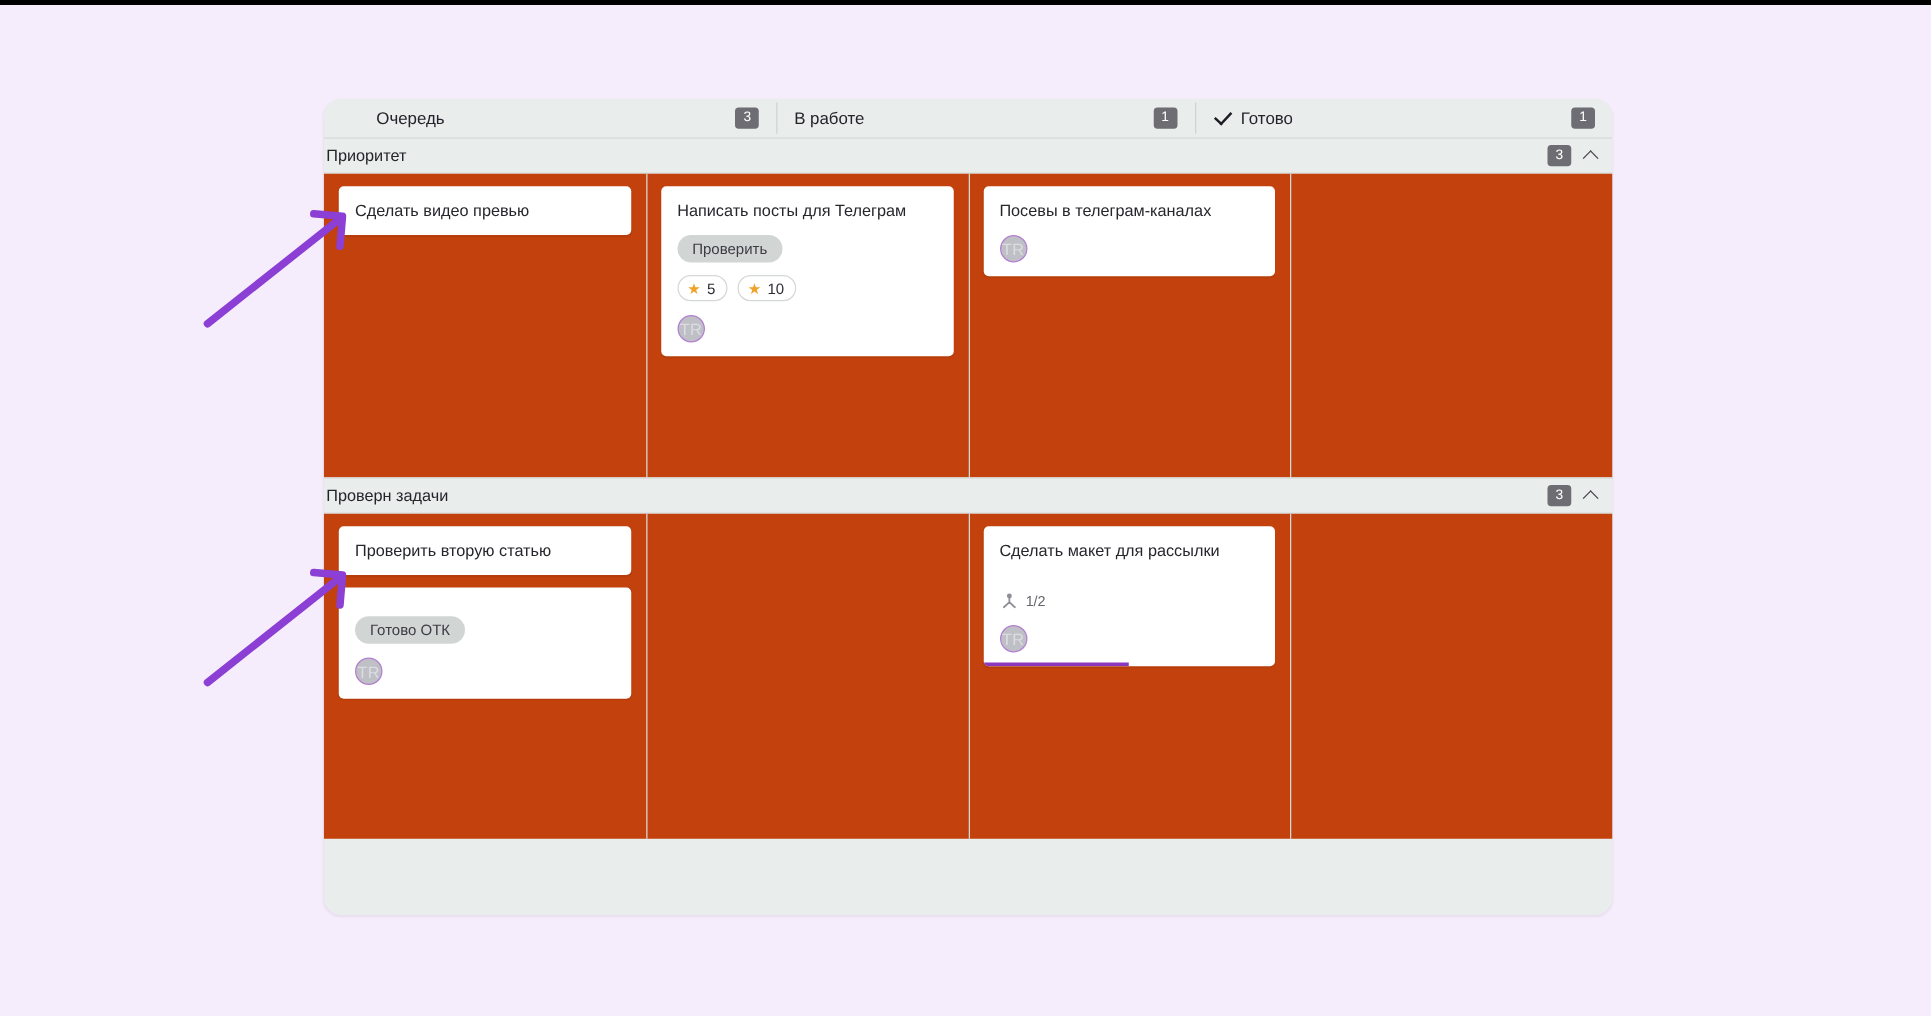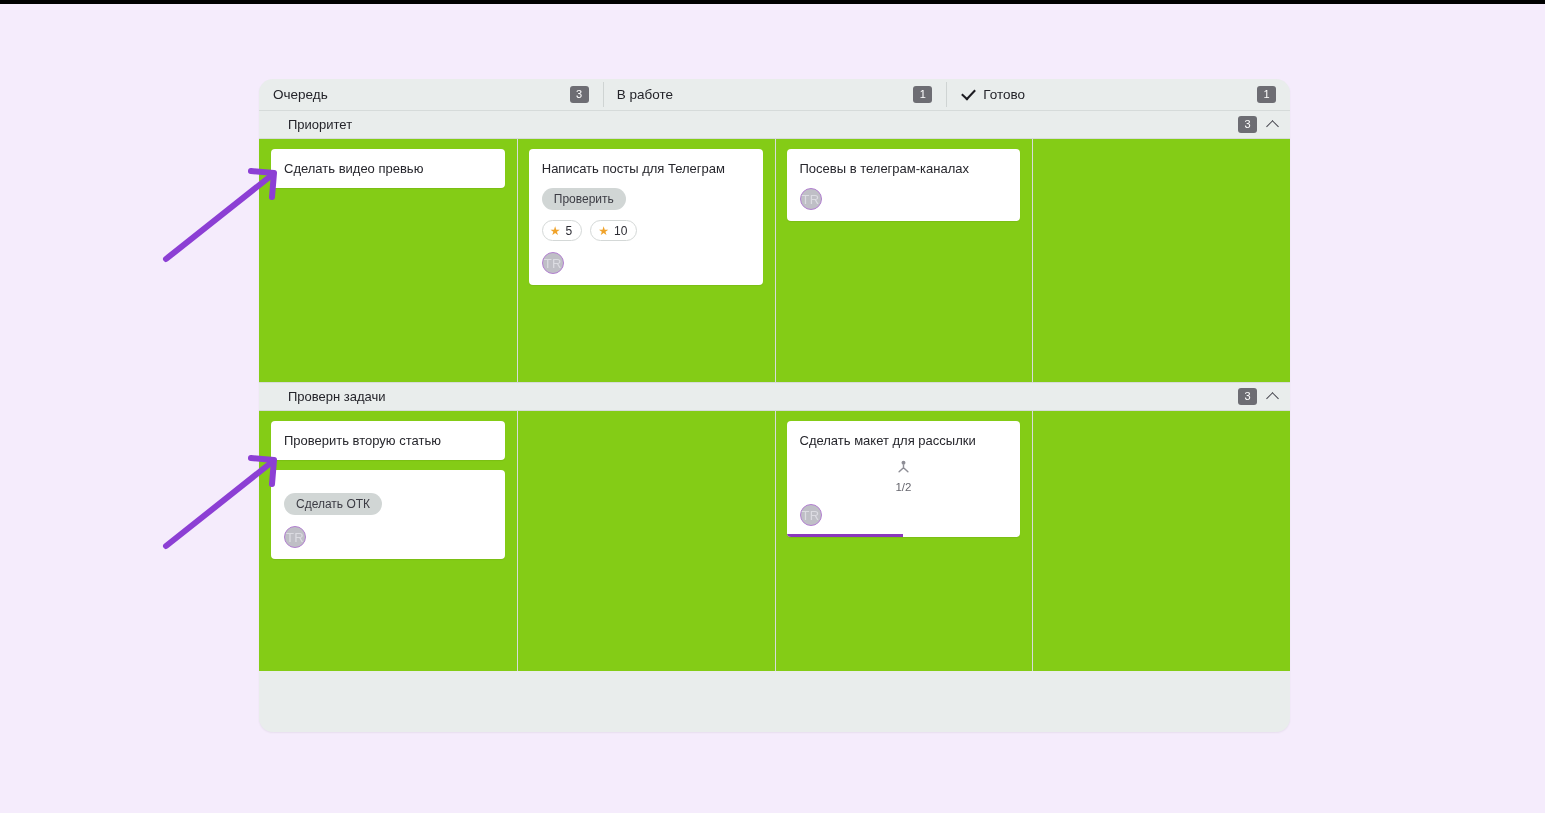--- a/index.html
+++ b/index.html
@@ -90,20 +90,21 @@
     border-top: 1.6px solid #43434b;
     transform: rotate(45deg);
   }
 
   
   .col-header {
     display: flex;
     height: 31px;
     align-items: stretch;
     padding: 0 0 0 0;
+    margin-left: 28px;
   }
   .col-head {
     flex: 1 1 0;
     display: flex;
     align-items: center;
     padding: 0 14px 0 14px;
     position: relative;
     min-width: 0;
   }
   .col-head + .col-head::before {
@@ -152,38 +153,38 @@
   
   .swimlane { margin: 0 0 0 0; }
 
   .lane-header {
     height: 29px;
     display: flex;
     align-items: center;
     background: #e9edec;
     border-top: 1px solid #d6dbda;
     border-bottom: 1px solid #d6dbda;
-    padding: 0 12px 0 29px;
+    padding: 0 12px 0 2px;
   }
   .lane-title {
     font-size: 13px;
     color: #24242a;
   }
   .lane-right {
     margin-left: auto;
     display: flex;
     align-items: center;
     gap: 10px;
   }
   .lane-right .count-badge { margin-left: 0; }
 
   .lane-body {
     display: flex;
     align-items: stretch;
-    background: #84cc16;
+    background: #c2410c;
   }
   .lane-col {
     flex: 1 1 0;
     position: relative;
     padding: 10px 12px 10px 12px;
     min-width: 0;
   }
   .lane-col + .lane-col::before {
     content: "";
     position: absolute;
@@ -248,22 +249,21 @@
     display: flex;
     align-items: center;
     justify-content: center;
     margin-top: 11px;
     letter-spacing: 0.3px;
   }
   .subtask-row {
     display: flex;
     align-items: center;
     gap: 6px;
-    margin-top: 11px;
-    flex-direction: column;
+    margin-top: 25px;
   }
   .subtask-icon { width: 15px; height: 15px; display:block; }
   .subtask-text {
     font-size: 11.5px;
     color: #66666e;
   }
   .progress {
     position: absolute;
     left: 0; bottom: 0;
     height: 3px;
@@ -366,21 +366,21 @@
       </span>
     </div>
 
     <div class="lane-body" style="height:260px">
 
       <div class="lane-col">
         <div class="card">
           <div class="card-title">Проверить вторую статью</div>
         </div>
         <div class="card">
-          <span class="tag">Сделать ОТК</span>
+          <span class="tag">Готово ОТК</span>
           <div class="avatar">TR</div>
         </div>
       </div>
 
       <div class="lane-col">
         <div class="empty-cell"></div>
       </div>
 
       <div class="lane-col">
         <div class="card">

